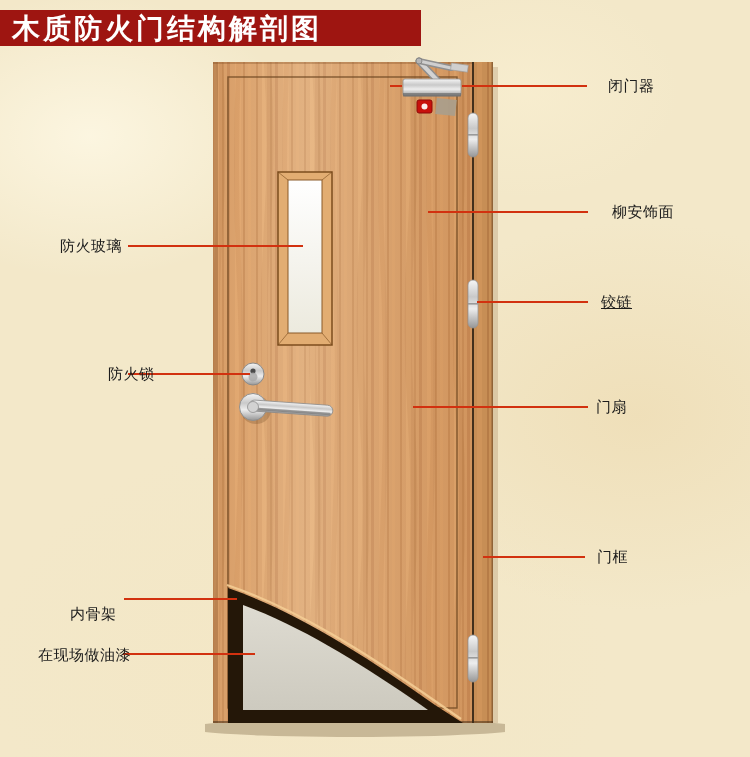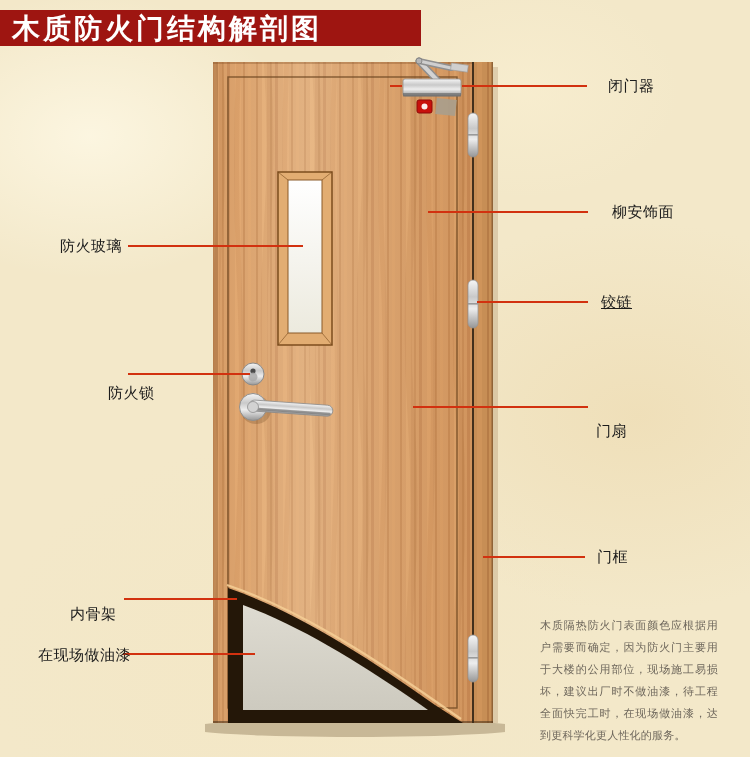--- a/index.html
+++ b/index.html
@@ -163,25 +163,24 @@
   <div class="pointer" style="left:124px;top:598px;width:113px;"></div>
   <div class="pointer" style="left:123px;top:653px;width:132px;"></div>
   <div class="pointer" style="left:390px;top:85px;width:12px;"></div>
   <div class="pointer" style="left:462px;top:85px;width:125px;"></div>
   <div class="pointer" style="left:428px;top:211px;width:160px;"></div>
   <div class="pointer" style="left:477px;top:301px;width:111px;"></div>
   <div class="pointer" style="left:413px;top:406px;width:175px;"></div>
   <div class="pointer" style="left:483px;top:556px;width:102px;"></div>
 
   <div class="lbl" style="left:60px;top:237px;font-family:Liberation Mono, monospace;">防火玻璃</div>
-  <div class="lbl" style="left:72px;top:384px;padding-left:36px;">防火锁</div>
+  <div class="lbl" style="left:72px;top:365px;padding-left:36px;">防火锁</div>
   <div class="lbl" style="left:70px;top:605px;">内骨架</div>
   <div class="lbl" style="left:38px;top:646px;">在现场做油漆</div>
 
   <div class="lbl" style="left:596px;top:77px;margin-left:12px;">闭门器</div>
   <div class="lbl" style="left:612px;top:203px;">柳安饰面</div>
   <div class="lbl" style="left:601px;top:293px;text-decoration:underline;">铰链</div>
-  <div class="lbl" style="left:596px;top:398px;margin-top:24px;">门扇</div>
+  <div class="lbl" style="left:596px;top:398px;">门扇</div>
   <div class="lbl" style="left:597px;top:548px;text-align:center;">门框</div>
 
-  <div class="desc">木质隔热防火门表面颜色应根据用户需要而确定，因为防火门主要用于大楼的公用部位，现场施工易损坏，建议出厂时不做油漆，待工程全面快完工时，在现场做油漆，达到更科学化更人性化的服务。</div>
 
 </div>
 
 </body></html>

